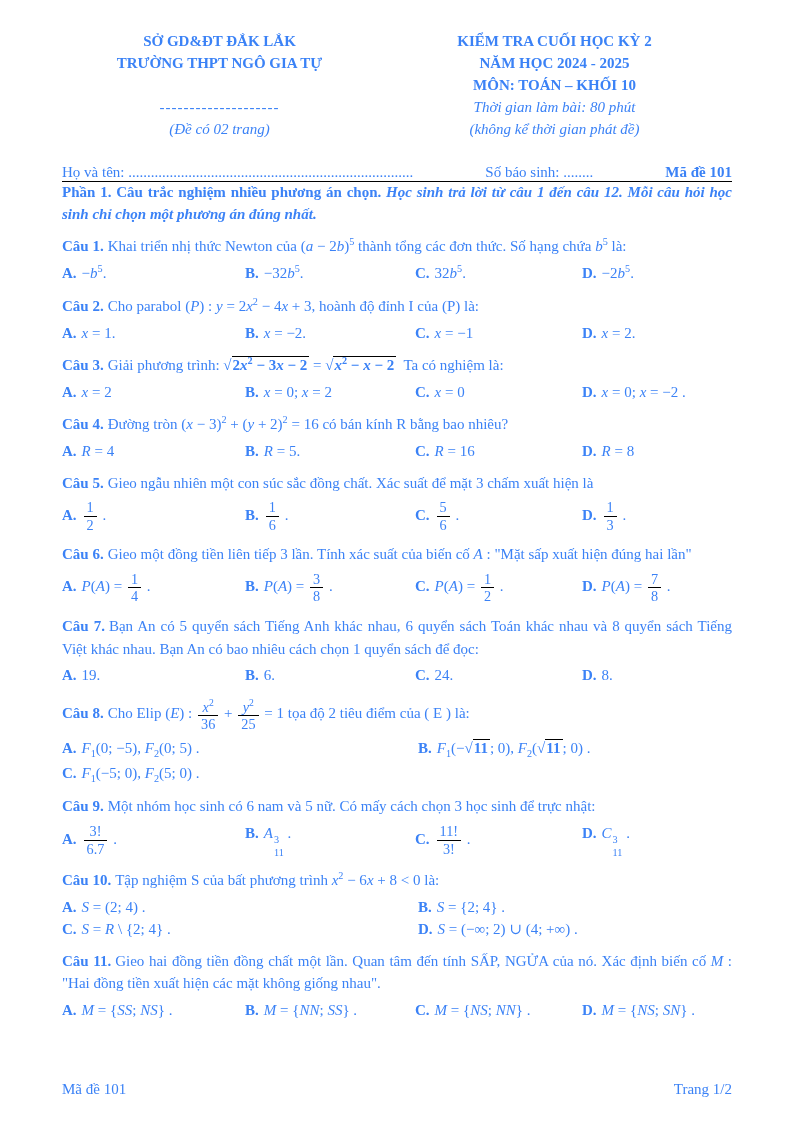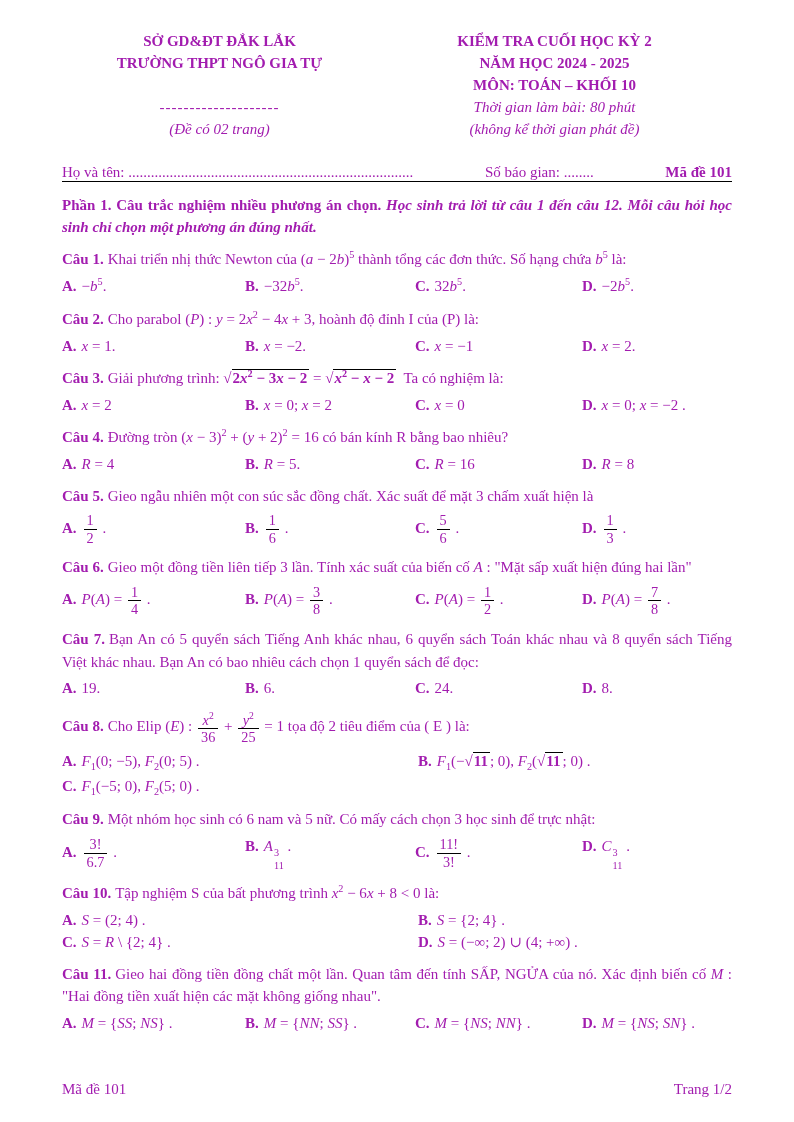--- a/index.html
+++ b/index.html
@@ -1,41 +1,41 @@
 <!DOCTYPE html>
 <html><head>
 <meta charset="utf-8">
 <style>
   *{margin:0;padding:0;box-sizing:border-box;}
   html,body{background:#ffffff;}
   .page{
     position:relative;
     width:794px;height:1122px;
-    background:#fff;color:#a21caf;
+    background:#fff;color:#3b82f6;
     font-family:"Liberation Serif","DejaVu Serif",serif;
     font-size:15px;
     padding:30px 62px 0 62px;
     overflow:hidden;
   }
   
   .hdr{display:flex;}
   .hdr-left{width:315px;text-align:center;line-height:22px;}
   .hdr-right{flex:1;text-align:center;line-height:22px;}
   .hl-b{font-weight:bold;}
   .hl-i{font-style:italic;}
   .dashes{margin-top:22px;letter-spacing:1px;}
   
   .idrow{
     display:flex;justify-content:space-between;align-items:baseline;
     margin-top:24px;border-bottom:1.6px solid #000;
     white-space:nowrap;
   }
   .idrow .code{font-weight:bold;}
   
-  .part-head{margin-top:13px;text-align:justify;line-height:1.45;}
+  .part-head{text-align:justify;line-height:1.45;}
   .part-head .pb{font-weight:bold;}
   .part-head .pi{font-weight:bold;font-style:italic;}
   
   .q{margin-top:8px;}
   .stem{line-height:1.52;text-align:justify;}
   .qn{font-weight:bold;margin-right:4px;}
   .opts{display:grid;align-items:center;margin-top:3px;line-height:1.5;padding:1px 0;}
   .c4{grid-template-columns:183px 170px 167px 1fr;}
   .c2{grid-template-columns:356px 1fr;}
   .opt{white-space:nowrap;}
@@ -67,21 +67,21 @@
       <div class="hl-b">KIỂM TRA CUỐI HỌC KỲ 2</div>
       <div class="hl-b">NĂM HỌC 2024 - 2025</div>
       <div class="hl-b">MÔN: TOÁN – KHỐI 10</div>
       <div class="hl-i">Thời gian làm bài: 80 phút</div>
       <div class="hl-i">(không kể thời gian phát đề)</div>
     </div>
   </div>
 
   <div class="idrow">
     <span>Họ và tên: ............................................................................</span>
-    <span>Số báo gian: ........</span>
+    <span>Số báo sinh: ........</span>
     <span class="code">Mã đề 101</span>
   </div>
 
   <div class="part-head">
     <span class="pb">Phần 1. Câu trắc nghiệm nhiều phương án chọn.</span>
     <span class="pi">Học sinh trả lời từ câu 1 đến câu 12. Mỗi câu hỏi học sinh chỉ chọn một phương án đúng nhất.</span>
   </div>
 
   <div class="q">
     <div class="stem"><b class="qn">Câu 1.</b><span>Khai triển nhị thức Newton của (<i>a</i> − 2<i>b</i>)<sup>5</sup> thành tổng các đơn thức. Số hạng chứa <i>b</i><sup>5</sup> là:</span></div>

